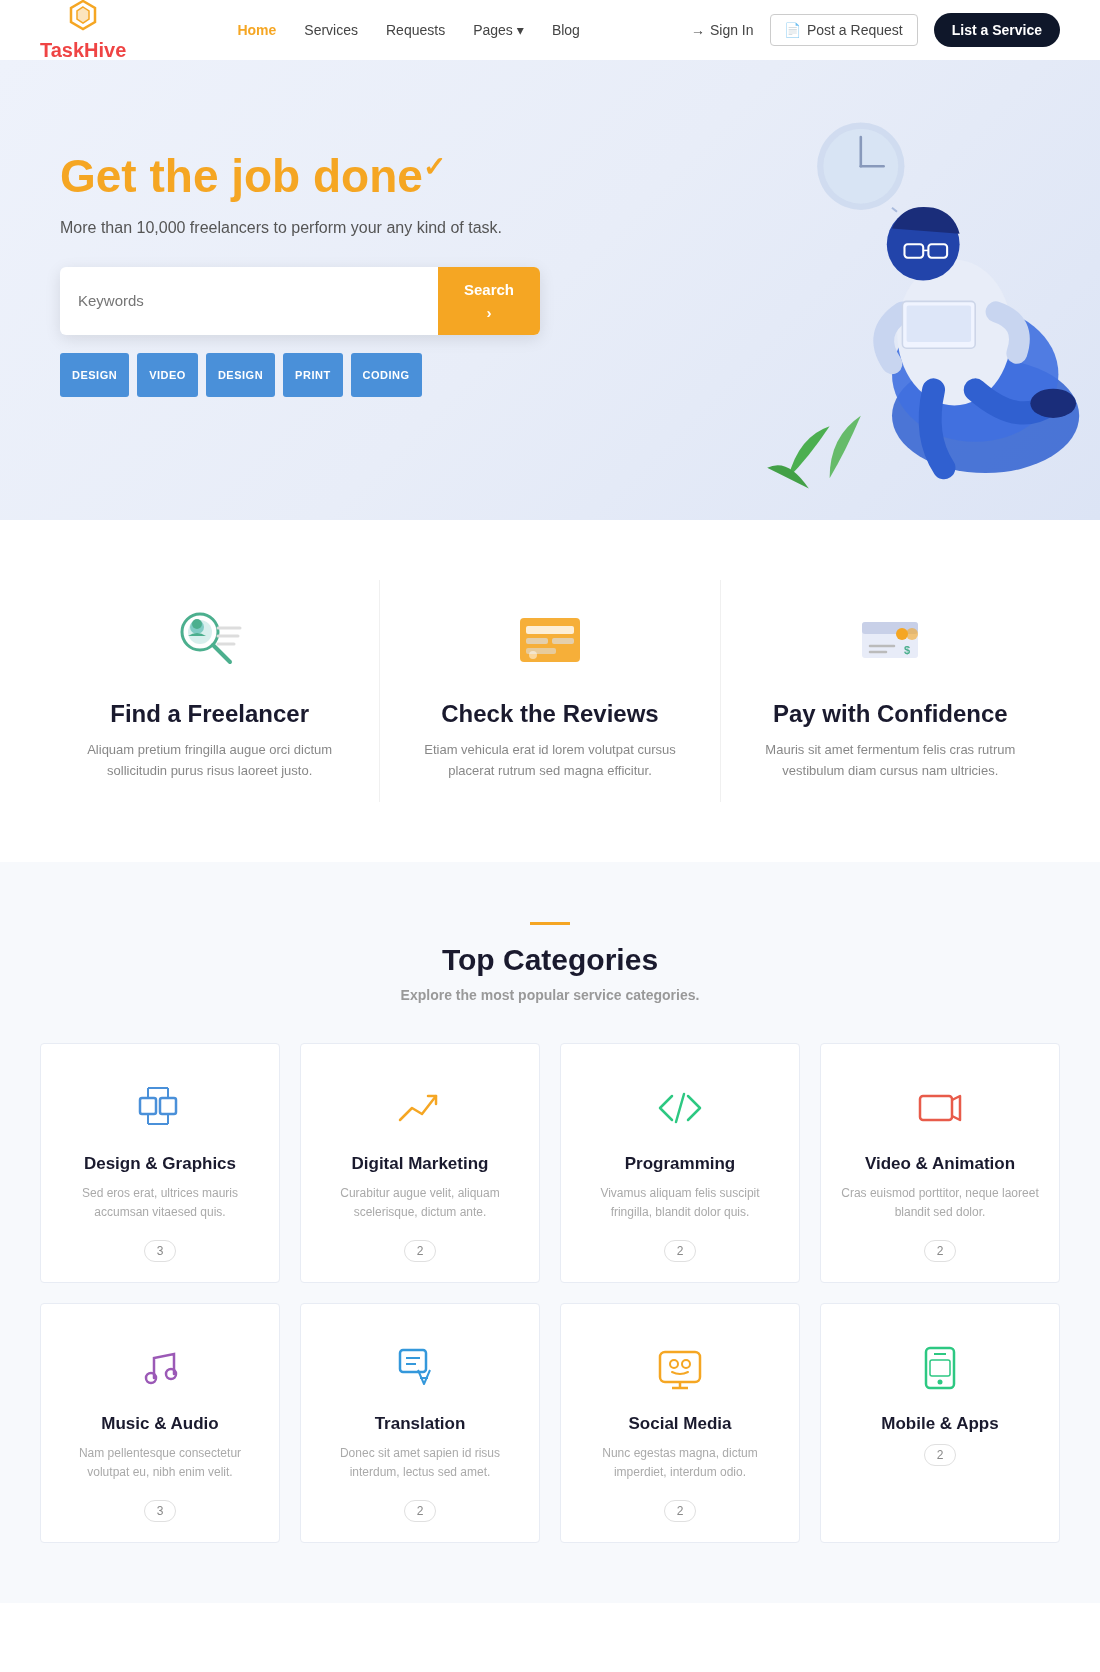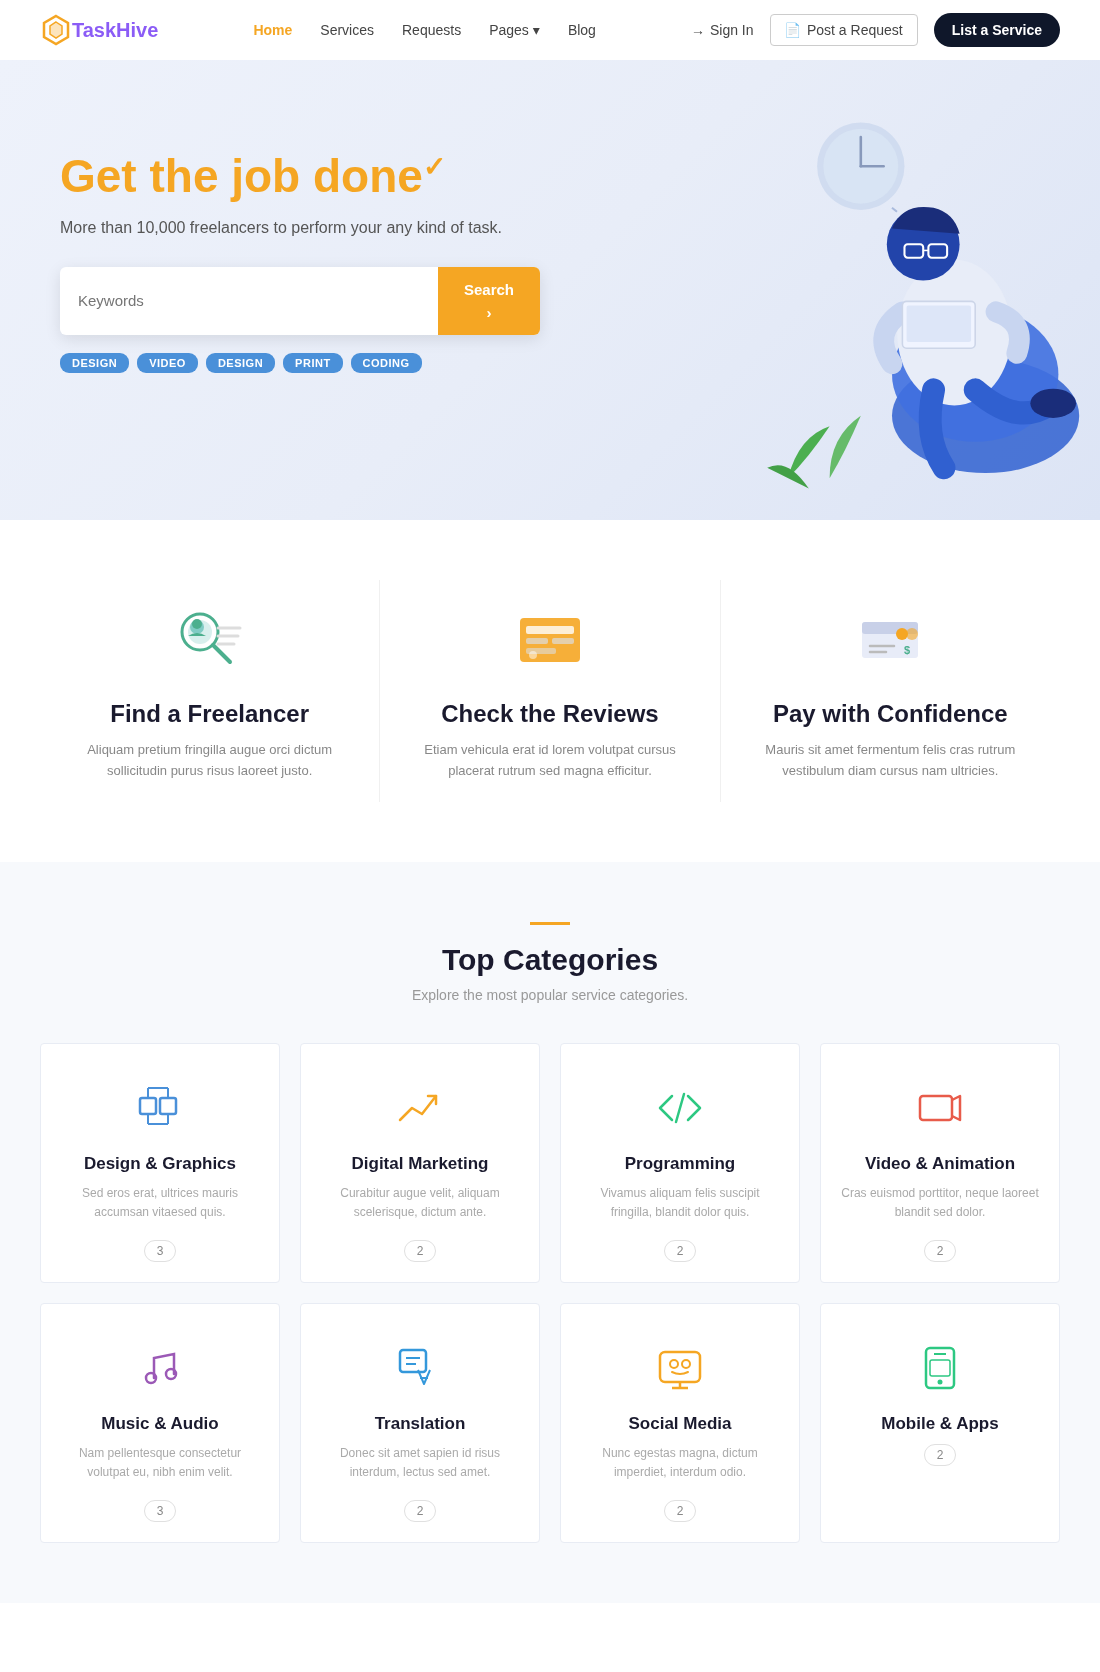--- a/index.html
+++ b/index.html
@@ -4,21 +4,21 @@
   <style>
     * { margin: 0; padding: 0; box-sizing: border-box; }
     body { font-family: 'Segoe UI', Arial, sans-serif; background: #fff; width: 1100px; }
 
     
     .navbar {
       display: flex; align-items: center; justify-content: space-between;
       padding: 0 40px; height: 60px; background: #fff;
       box-shadow: 0 1px 4px rgba(0,0,0,0.08);
     }
-    .navbar-logo { display: flex; align-items: center; font-size: 20px; font-weight: 700; color: #8b5cf6; }
+    .navbar-logo { display: flex; align-items: center; gap: 8px; font-size: 20px; font-weight: 700; color: #ef4444; flex-direction: column; }
     .logo-icon { width: 32px; height: 32px; }
     .navbar-links { display: flex; align-items: center; gap: 28px; }
     .navbar-links a { text-decoration: none; color: #444; font-size: 14px; }
     .navbar-links a.active { color: #f5a623; font-weight: 600; }
     .navbar-links .pages-link { display: flex; align-items: center; gap: 4px; }
     .navbar-actions { display: flex; align-items: center; gap: 16px; }
     .navbar-actions a { text-decoration: none; color: #444; font-size: 14px; display: flex; align-items: center; gap: 5px; }
     .btn-post { background: transparent; border: 1px solid #ccc; padding: 7px 14px; border-radius: 4px; font-size: 14px; color: #444; cursor: pointer; display: flex; align-items: center; gap: 5px; }
     .btn-list { background: #0f172a; color: #fff; border: none; padding: 9px 18px; border-radius: 24px; font-size: 14px; font-weight: 600; cursor: pointer; }
 
@@ -45,21 +45,21 @@
       padding: 14px 18px; font-size: 15px; color: #999;
     }
     .search-bar button {
       background: #f5a623; color: #fff; border: none;
       padding: 14px 26px; font-size: 15px; font-weight: 600; cursor: pointer;
       display: flex; align-items: center; gap: 6px; flex-direction: column;
     }
     .search-tags { display: flex; gap: 8px; flex-wrap: wrap; }
     .search-tag {
       background: #4a90d9; color: #fff;
-      padding: 4px 12px; border-radius: 9px; font-size: 11px; font-weight: 600;
+      padding: 16px 12px; border-radius: 3px; font-size: 11px; font-weight: 600;
       cursor: pointer; letter-spacing: 0.5px;
     }
 
     
     .hero-illustration {
       position: absolute; right: 0; top: 0; bottom: 0; width: 520px;
       display: flex; align-items: flex-end; justify-content: center;
     }
     .hero-illustration svg { width: 100%; height: auto; }
 
@@ -79,21 +79,21 @@
     .feature-desc { font-size: 13px; color: #888; line-height: 1.6; }
 
     
     .categories { background: #f7f9fc; padding: 60px 40px; }
     .section-header { text-align: center; margin-bottom: 40px; }
     .section-divider {
       width: 40px; height: 3px; background: #f5a623;
       margin: 0 auto 18px;
     }
     .section-title { font-size: 30px; font-weight: 700; color: #1a1a2e; margin-bottom: 10px; }
-    .section-subtitle { font-size: 14px; color: #999; }
+    .section-subtitle { font-size: 14px; color: #999; font-weight: bold; }
     .categories-grid {
       display: grid; grid-template-columns: repeat(4, 1fr);
       gap: 20px;
     }
     .category-card {
       background: #fff; border: 1px solid #e8ecf4;
       border-radius: 4px; padding: 36px 20px 20px;
       text-align: center; cursor: pointer;
       transition: box-shadow 0.2s;
     }

